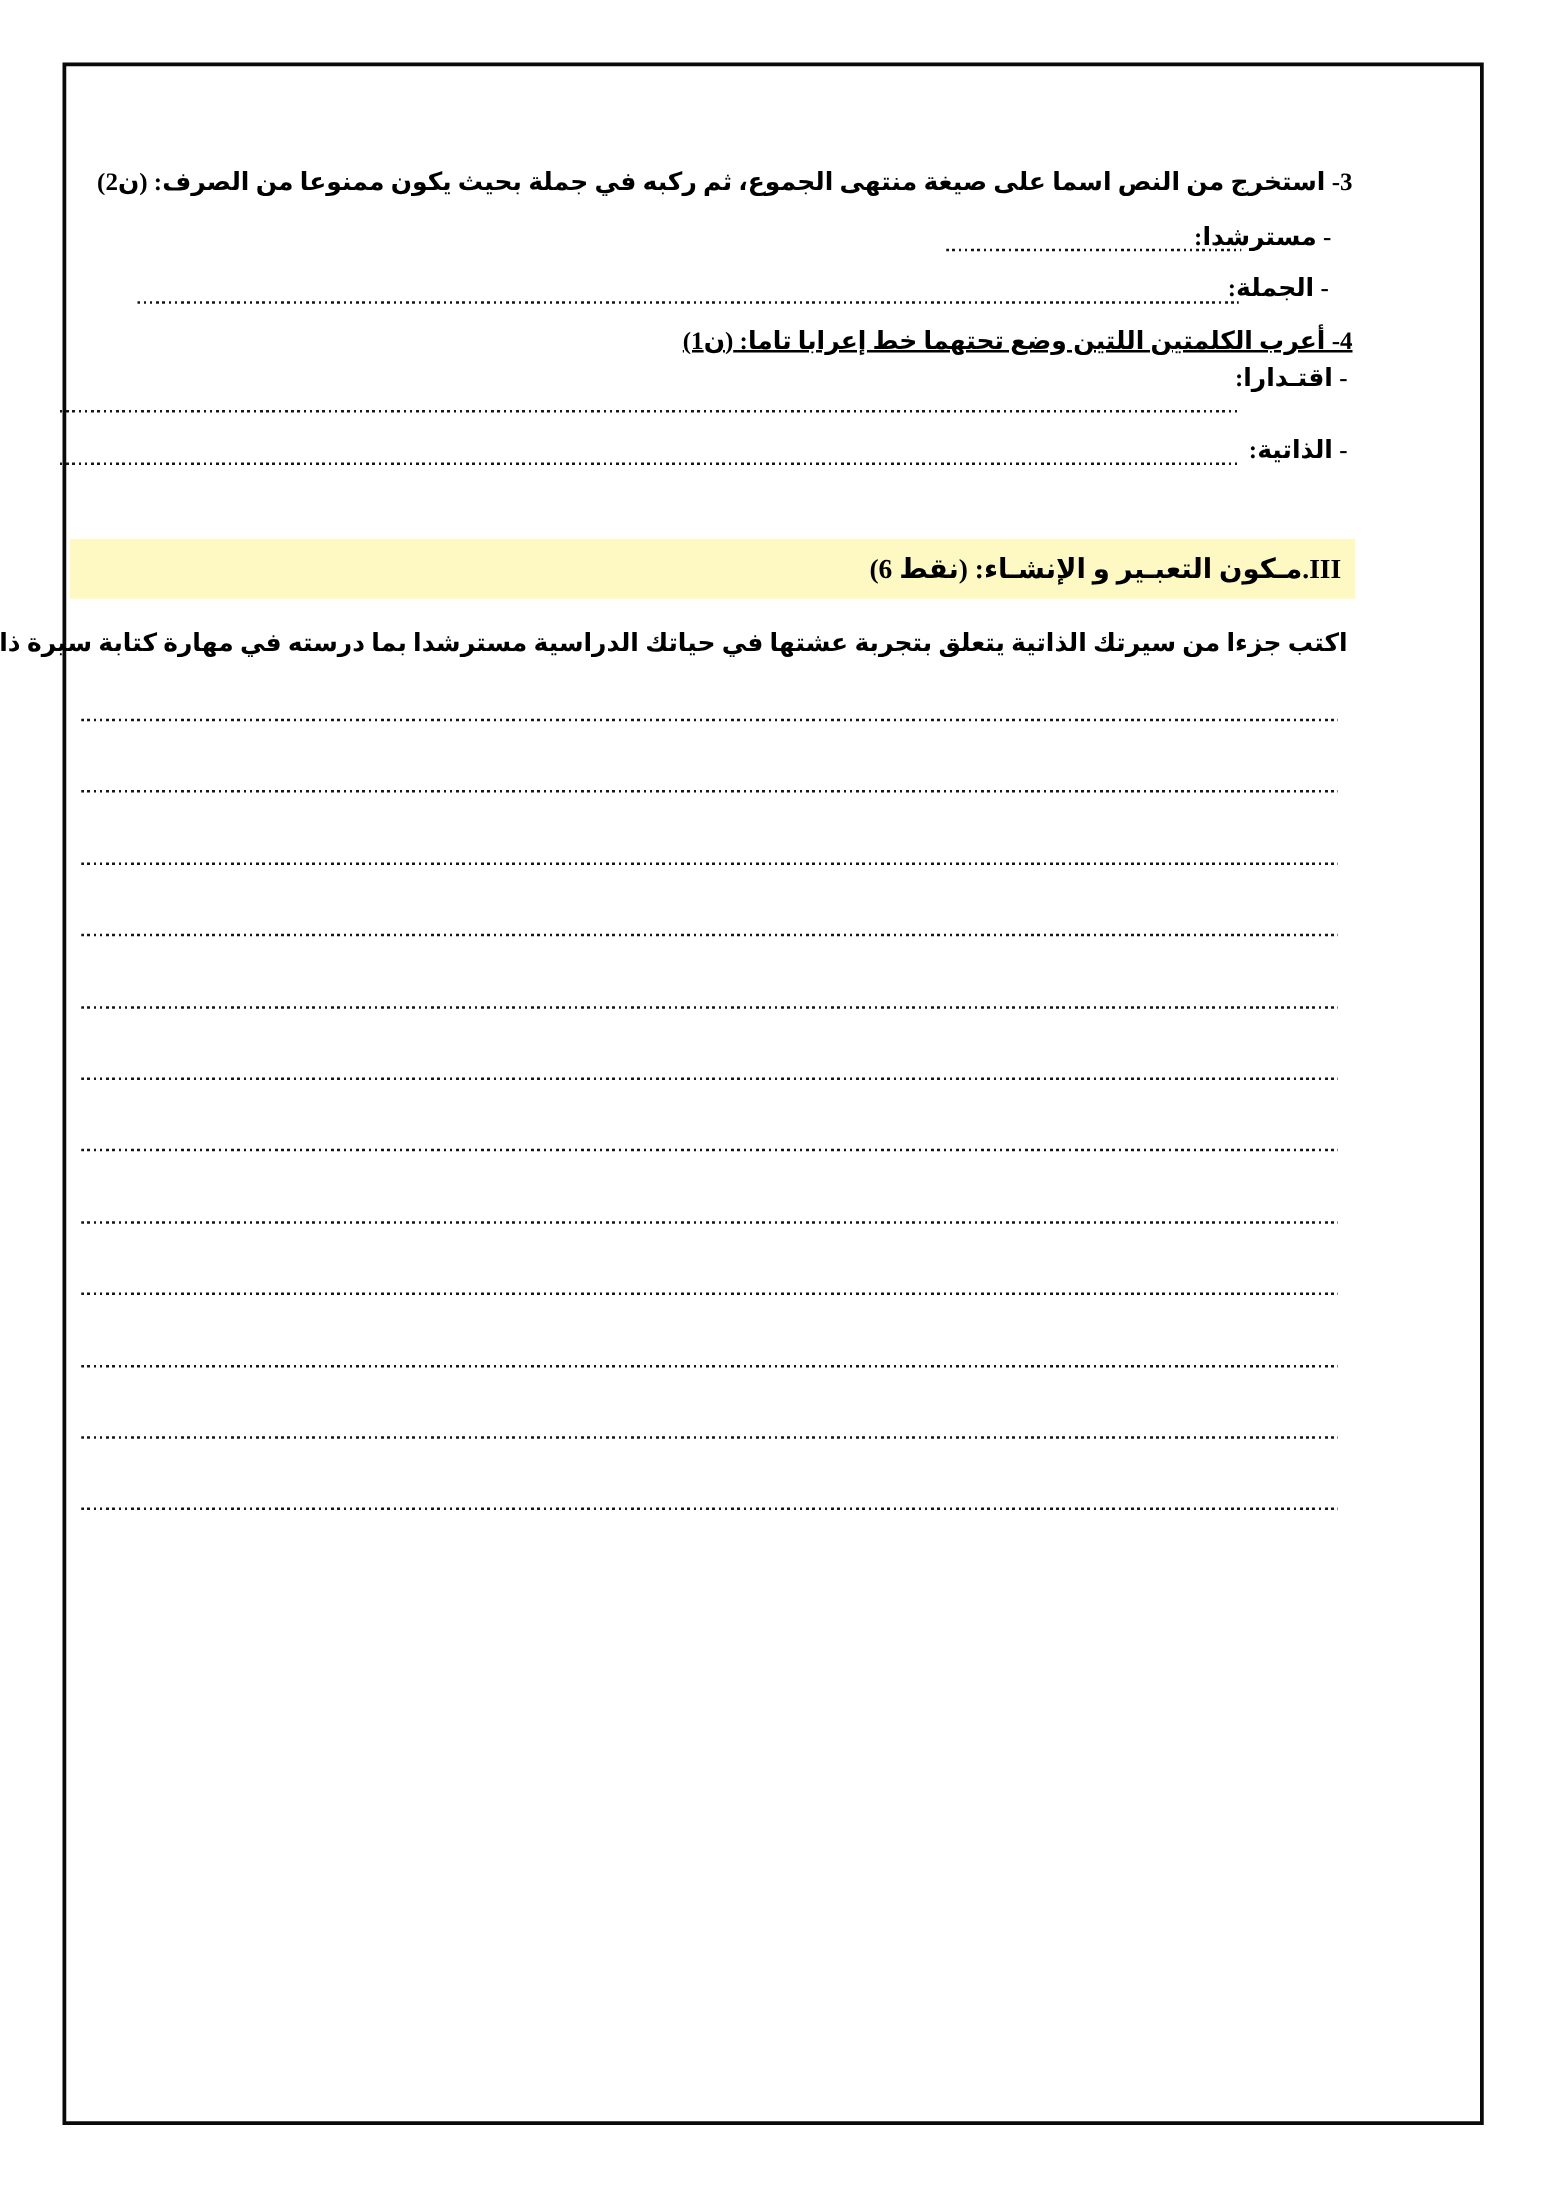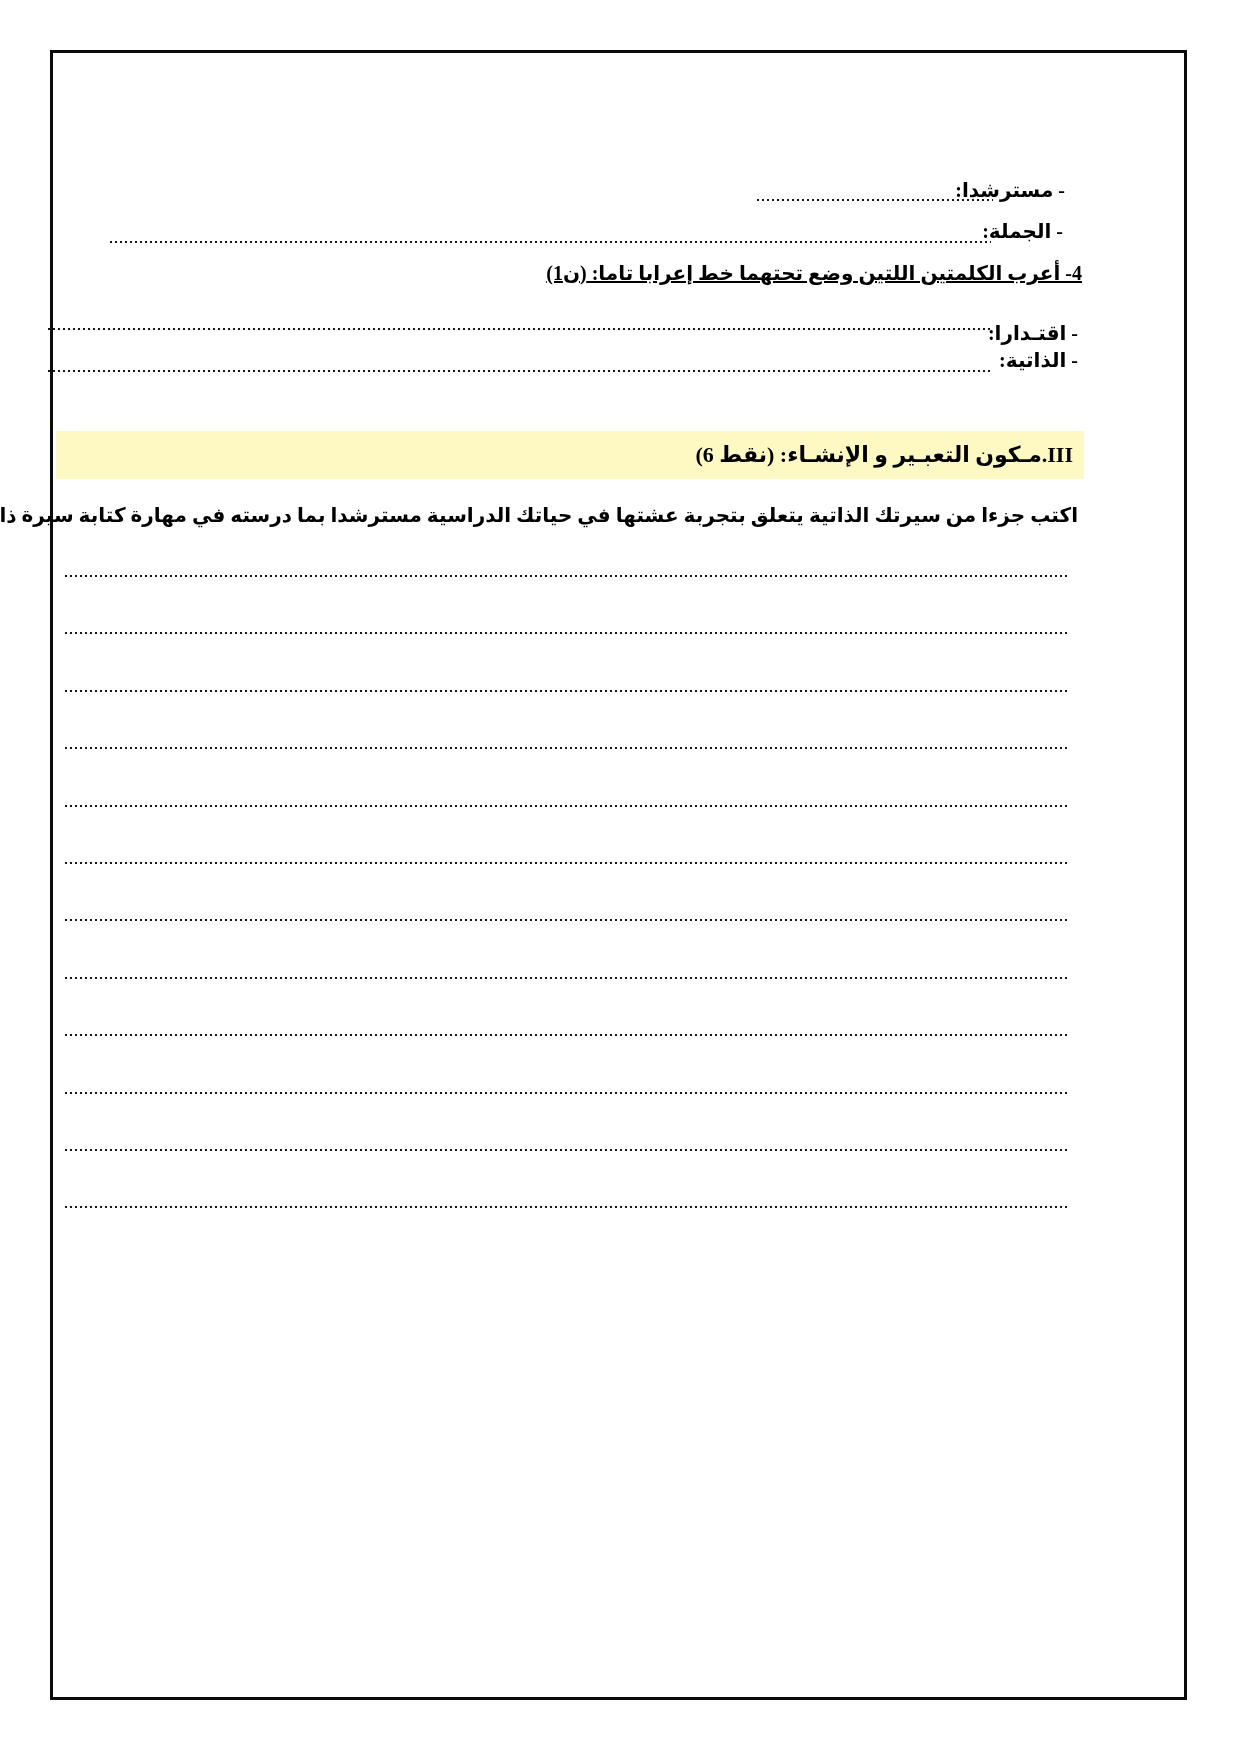--- a/index.html
+++ b/index.html
@@ -17,21 +17,21 @@
   .question{
     position:absolute;font-size:20px;line-height:30px;text-align:right;
   }
   .q3{top:131px;right:158px;}
   .q4{top:258px;right:158px;text-decoration:underline;}
   .answer-label{
     position:absolute;font-size:20px;line-height:28px;text-align:right;
   }
   .lbl-ism{top:176px;right:175px;}
   .lbl-jumla{top:217px;right:177px;}
-  .lbl-iqtidara{top:319px;right:162px;}
+  .lbl-iqtidara{top:289px;right:162px;}
   .lbl-ajmal{top:346px;right:162px;}
   .leader,.essay-line{
     position:absolute;height:2px;
     background:repeating-linear-gradient(to right,#161616 0 2px,transparent 2px 5px);
   }
   .leader-ism{left:757px;width:236px;top:199px;}
   .leader-jumla{left:110px;width:881px;top:241px;}
   .leader-iqtidara{left:48px;width:944px;top:328px;}
   .leader-ajmal{left:48px;width:944px;top:370px;}
   .banner{
@@ -46,20 +46,21 @@
   }
   .essay-line{left:65px;width:1005px;}
 </style>
 </head>
 <body>
 
 <div class="sheet">
 
   <div class="page-border"></div>
 
+  <div class="question q3 ar">3-  استخرج من النص اسما على صيغة منتهى الجموع، ثم ركبه في جملة بحيث يكون ممنوعا من الصرف: ⁦(2ن)⁩</div>
 
   <div class="answer-label lbl-ism ar">- مسترشدا:</div>
   <div class="leader leader-ism"></div>
 
   <div class="answer-label lbl-jumla ar">- الجملة:</div>
   <div class="leader leader-jumla"></div>
 
   <div class="question q4 ar">4-  أعرب الكلمتين اللتين وضع تحتهما خط إعرابا تاما: ⁦(1ن)⁩</div>
 
   <div class="answer-label lbl-iqtidara ar">- اقتـدارا:</div>

